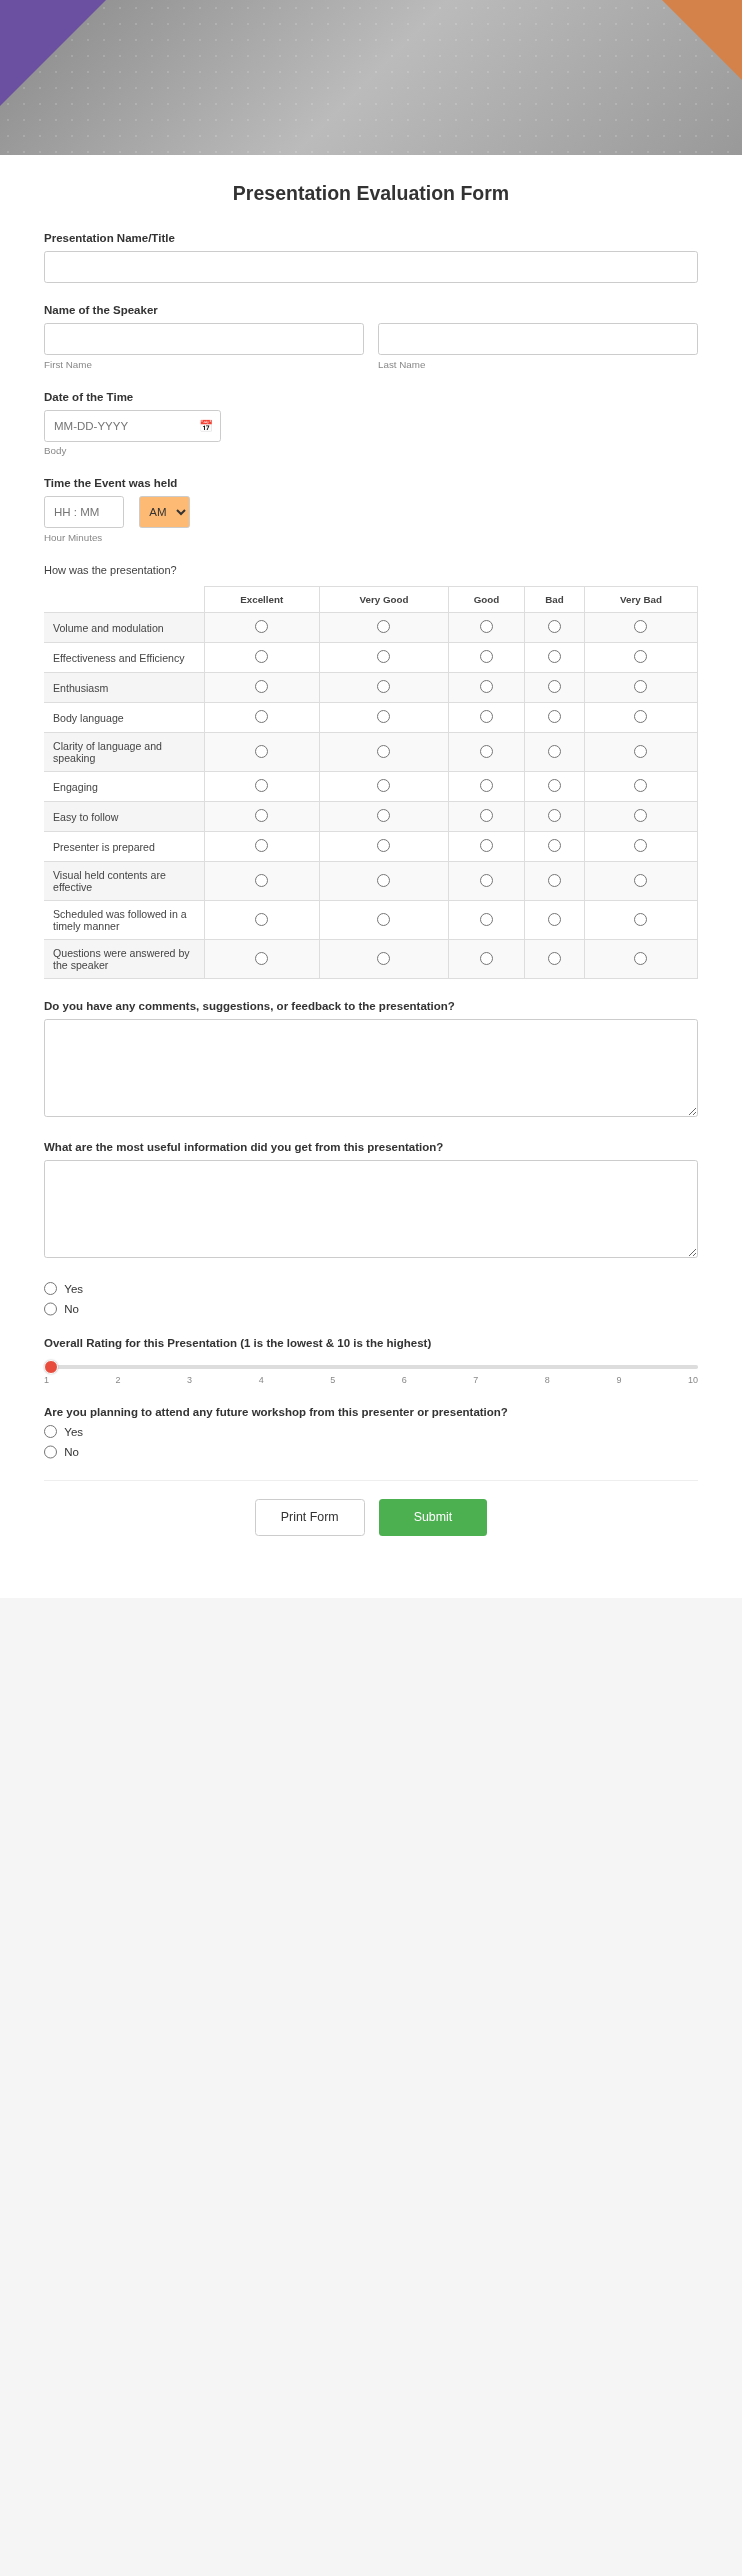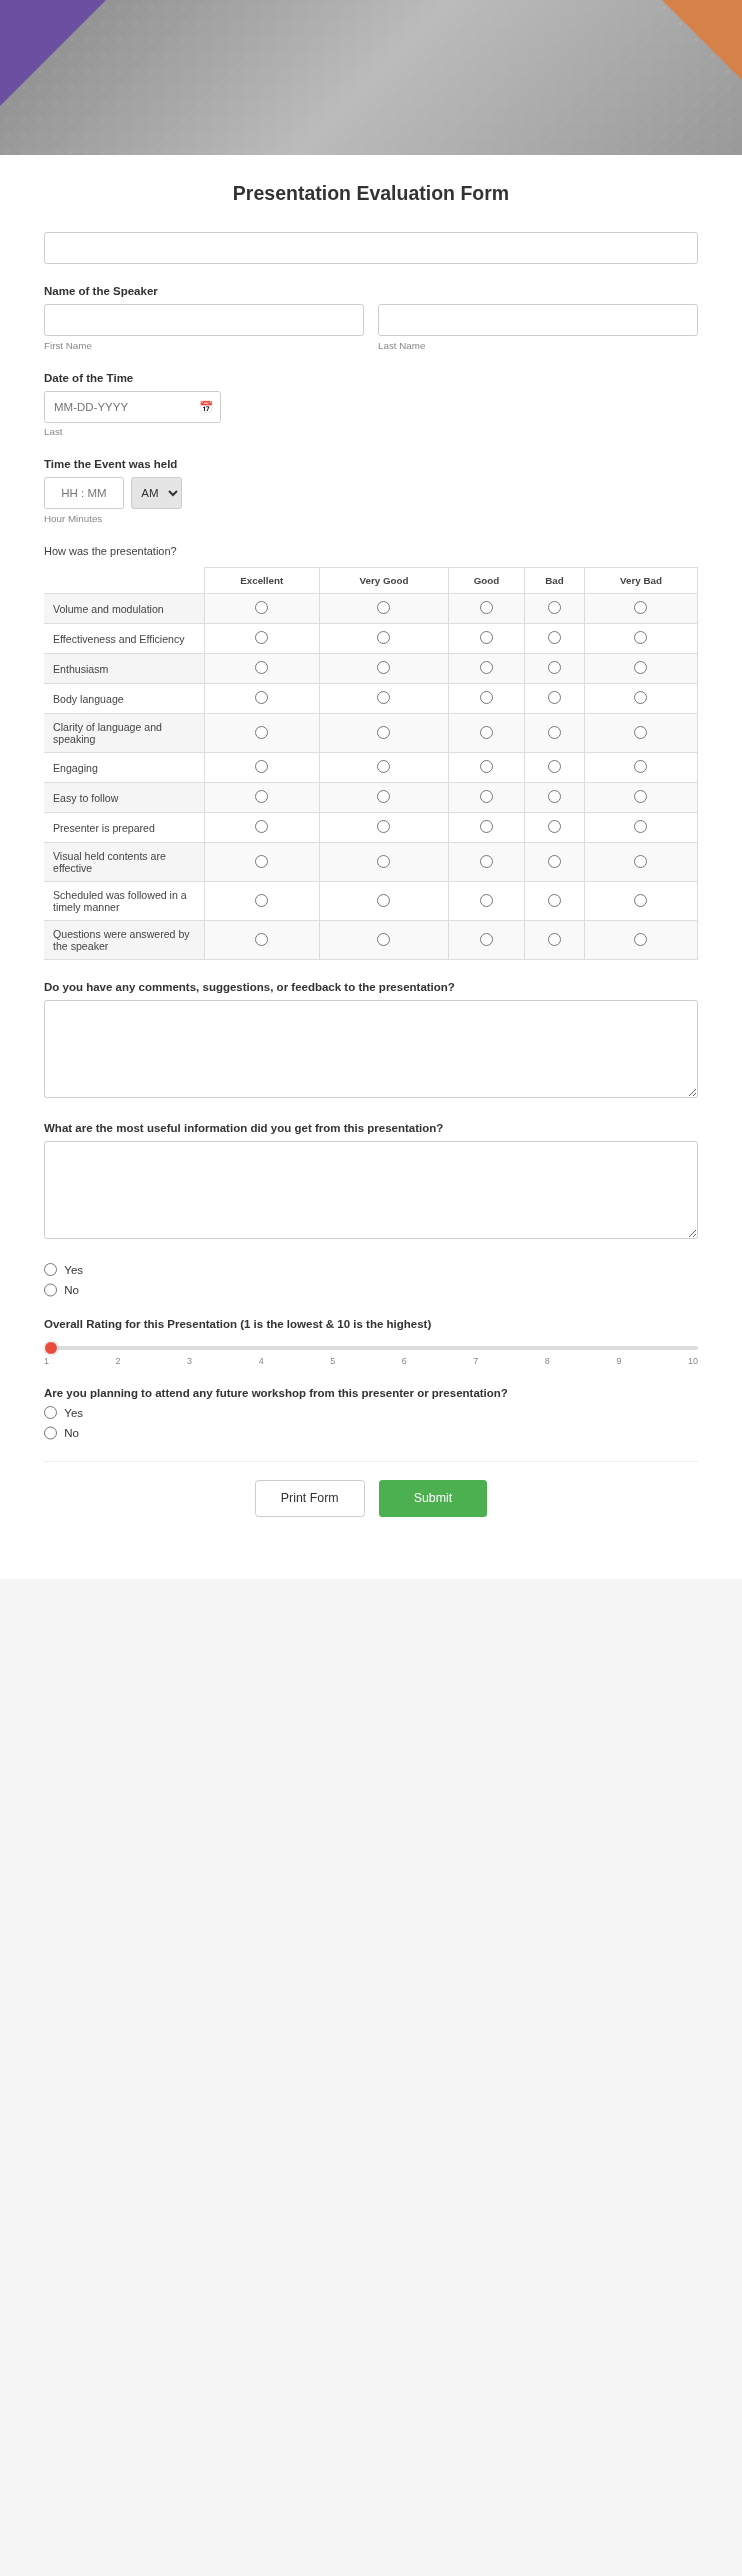--- a/index.html
+++ b/index.html
@@ -133,31 +133,31 @@
     }
     .time-input {
       width: 80px;
       height: 32px;
       border: 0.9px solid #ccc;
       border-radius: 2.7px;
       padding: 0 9px;
       font-size: 11.5px;
       color: #aaa;
       outline: none;
-      text-align: center;
     }
     .am-pm-select {
       height: 32px;
       border: 0.9px solid #ccc;
       border-radius: 2.7px;
       padding: 0 5.3px;
       font-size: 11.5px;
       color: #333;
-      background: #e5e5e5;
-      cursor: pointer;
+      background: #fdba74;
+      cursor: pointer;
+      margin-left: 8px;
     }
 
     
     .rating-section-title {
       font-size: 11px;
       font-weight: 400;
       color: #404040;
       margin-bottom: 10.6px;
     }
 
@@ -328,20 +328,21 @@
       <div class="hero-triangle-purple"></div>
       <div class="hero-triangle-orange"></div>
     </div>
   </div>
 
   <div class="form-container">
 
     <h1 class="form-title">Presentation Evaluation Form</h1>
 
     <div class="field-group">
+      <label class="field-label">Presentation Name/Title</label>
       <input class="text-input" type="text" placeholder="" style="">
     </div>
 
     <div class="field-group">
       <label class="field-label">Name of the Speaker</label>
       <div class="two-col">
         <div class="col">
           <input class="text-input" type="text" style="">
           <div class="sub-label">First Name</div>
         </div>
@@ -351,21 +352,21 @@
         </div>
       </div>
     </div>
 
     <div class="field-group">
       <label class="field-label">Date of the Time</label>
       <div class="date-input-wrapper">
         <input type="text" placeholder="MM-DD-YYYY" style="">
         <span class="date-icon">📅</span>
       </div>
-      <div class="sub-label">Last</div>
+      <div class="sub-label">Body</div>
     </div>
 
     <div class="field-group">
       <label class="field-label">Time the Event was held</label>
       <div class="time-input-wrapper">
         <input class="time-input" type="text" placeholder="HH : MM" style="">
         <select class="am-pm-select">
           <option value="AM">AM</option>
           <option value="PM">PM</option>
         </select>

